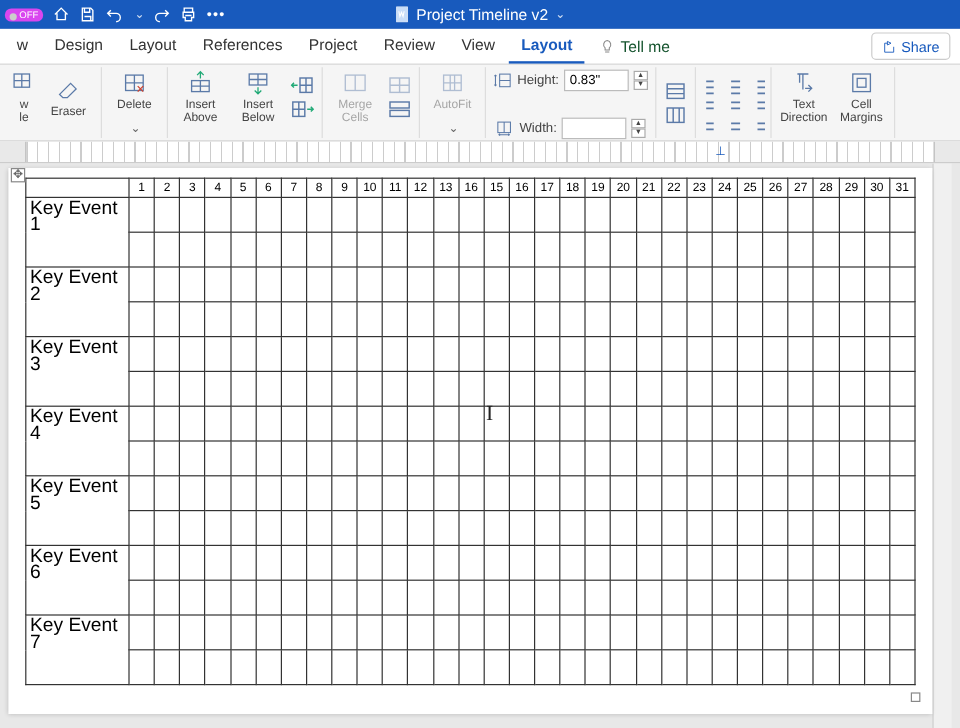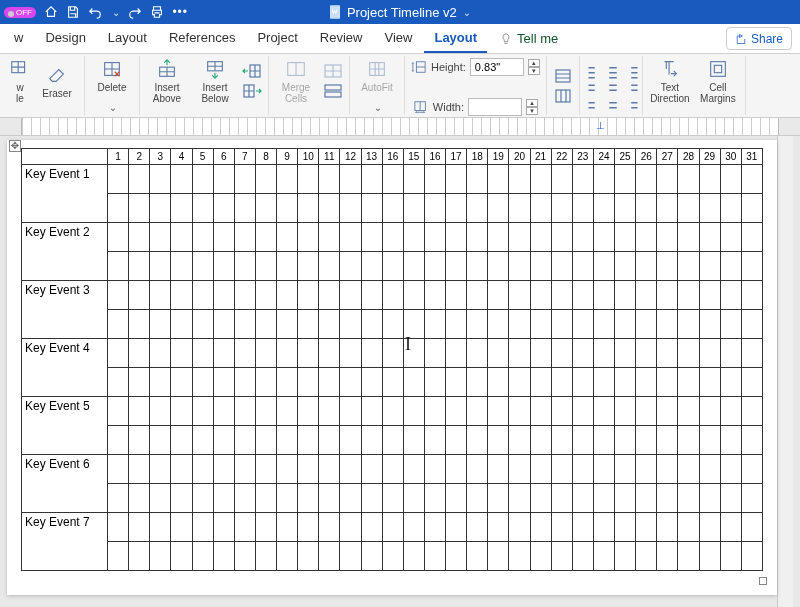--- a/index.html
+++ b/index.html
@@ -48,21 +48,21 @@
   .ruler .marker{position:absolute;top:2px;color:#185ABD;font-size:10px;}
 
   
   .doc-wrap{height:471px;overflow:auto;background:#e8e8e8;display:flex;justify-content:center;}
   .page{background:#fff;width:770px;margin:4px 0 12px;box-shadow:0 1px 4px rgba(0,0,0,.2);position:relative;padding:8px 14px 14px;}
   .movehandle{position:absolute;left:2px;top:0;width:12px;height:12px;border:1px solid #888;font-size:10px;line-height:10px;text-align:center;color:#666;background:#fff;}
   table.grid{border-collapse:collapse;width:100%;table-layout:fixed;}
   table.grid th, table.grid td{border:1px solid #333;font-size:11px;vertical-align:top;padding:2px 3px;}
   table.grid thead th{height:16px;font-weight:400;text-align:center;font-size:10px;background:#fff;}
   table.grid thead th.corner{width:86px;}
-  table.grid tbody td.rowlabel{width:86px;height:58px;font-size:12px;line-height:14px;}
+  table.grid tbody td.rowlabel{width:86px;height:58px;font-size:16px;line-height:14px;}
   table.grid tbody tr.dbl td{height:29px;}
   .cursor-I{position:absolute;font-family:serif;font-size:18px;color:#222;pointer-events:none;}
   .resize-dot{position:absolute;right:10px;bottom:10px;width:8px;height:8px;border:1px solid #888;background:#fff;}
 
   .rscroll{width:16px;background:#f0f0f0;border-left:1px solid #ccc;}
 </style>
 </head>
 <body>
 
 <div class="titlebar">

